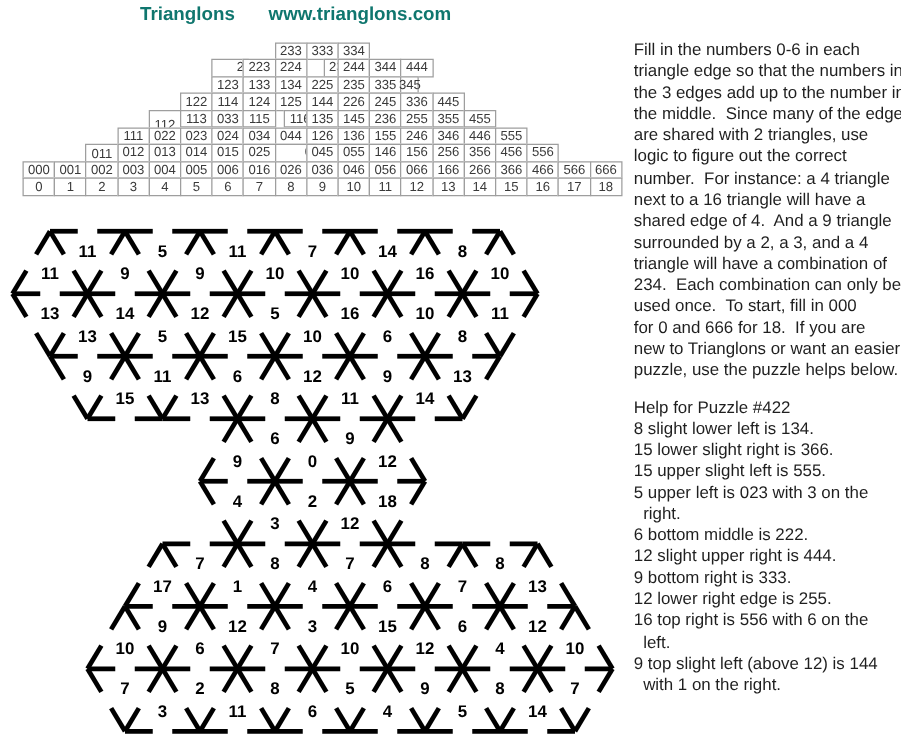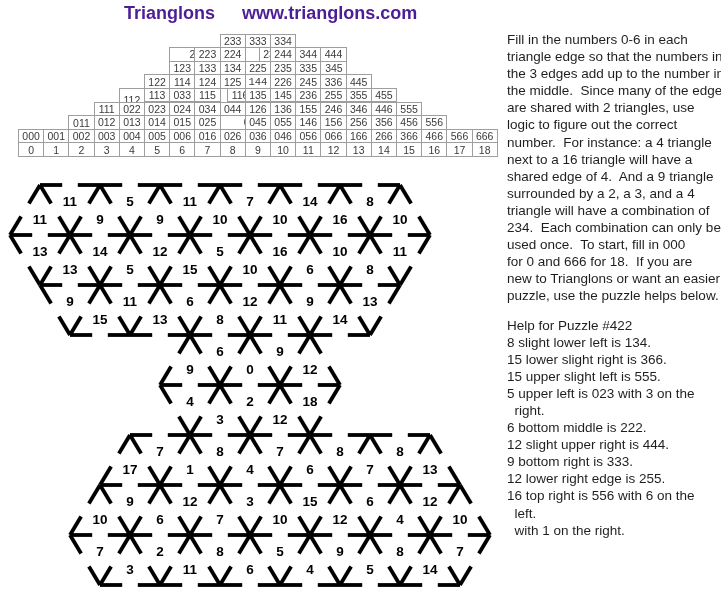--- a/index.html
+++ b/index.html
@@ -1,19 +1,19 @@
 <!DOCTYPE html>
 <html><head>
 <meta charset="utf-8">
 <style>
   html,body{margin:0;padding:0;background:#ffffff;}
   body{position:relative;width:721px;height:595px;overflow:hidden;
        font-family:"Liberation Sans",sans-serif;}
-  .page-title{position:absolute;left:124px;top:3px;font-size:18px;font-weight:bold;
-              color:#4c1d95;white-space:pre;}
+  .page-title{position:absolute;left:112px;top:3px;font-size:15px;font-weight:bold;
+              color:#0f766e;white-space:pre;}
   .page-title .url{margin-left:27px;}
   .combo-table{position:absolute;left:0;top:0;}
   .combo-cell{position:absolute;box-sizing:border-box;border:1px solid #9e9e9e;
               background:#fff;font-size:10.5px;color:#3a3a3a;text-align:center;
               display:flex;align-items:center;justify-content:center;}
   .puzzle-svg{position:absolute;left:0;top:0;}
   .right-panel{position:absolute;left:507px;top:31px;width:214px;color:#1f1f1f;}
   .txt-line{font-size:13.5px;line-height:17.1px;white-space:pre;}
   .help-block{margin-top:12px;}
 </style>
@@ -32,26 +32,26 @@
     <div class="combo-cell" style="left: 244.8px; top: 47.1px; width: 26.2px; height: 14.6px; border-color: rgb(158, 158, 158); margin-left: 14px;">234</div>
     <div class="combo-cell" style="left: 270px; top: 47.1px; width: 26.2px; height: 14.6px; border-color: rgb(158, 158, 158);">244</div>
     <div class="combo-cell" style="left: 295.2px; top: 47.1px; width: 26.2px; height: 14.6px; border-color: rgb(158, 158, 158);">344</div>
     <div class="combo-cell" style="left: 320.4px; top: 47.1px; width: 26.2px; height: 14.6px; border-color: rgb(158, 158, 158);">444</div>
     <div class="combo-cell" style="left: 169.2px; top: 60.7px; width: 26.2px; height: 14.6px; border-color: rgb(158, 158, 158);">123</div>
     <div class="combo-cell" style="left: 194.4px; top: 60.7px; width: 26.2px; height: 14.6px; border-color: rgb(158, 158, 158);">133</div>
     <div class="combo-cell" style="left: 219.6px; top: 60.7px; width: 26.2px; height: 14.6px; border-color: rgb(158, 158, 158);">134</div>
     <div class="combo-cell" style="left: 244.8px; top: 60.7px; width: 26.2px; height: 14.6px; border-color: rgb(158, 158, 158);">225</div>
     <div class="combo-cell" style="left: 270px; top: 60.7px; width: 26.2px; height: 14.6px; border-color: rgb(158, 158, 158);">235</div>
     <div class="combo-cell" style="left: 295.2px; top: 60.7px; width: 26.2px; height: 14.6px; border-color: rgb(158, 158, 158);">335</div>
-    <div class="combo-cell" style="left: 320.4px; top: 60.7px; width: 27px; height: 14.6px; border-color: rgb(158, 158, 158);">345</div>
+    <div class="combo-cell" style="left: 320.4px; top: 60.7px; width: 15px; height: 14.6px; border-color: rgb(158, 158, 158);">345</div>
     <div class="combo-cell" style="left: 144px; top: 74.3px; width: 26.2px; height: 14.6px; border-color: rgb(158, 158, 158);">122</div>
     <div class="combo-cell" style="left: 169.2px; top: 74.3px; width: 26.2px; height: 14.6px; border-color: rgb(158, 158, 158);">114</div>
     <div class="combo-cell" style="left: 194.4px; top: 74.3px; width: 26.2px; height: 14.6px; border-color: rgb(158, 158, 158);">124</div>
     <div class="combo-cell" style="left: 219.6px; top: 74.3px; width: 26.2px; height: 14.6px; border-color: rgb(158, 158, 158);">125</div>
-    <div class="combo-cell" style="left: 244.8px; top: 74.3px; width: 26.2px; height: 14.6px; border-color: rgb(158, 158, 158); font-family: Liberation Mono, monospace;">144</div>
+    <div class="combo-cell" style="left: 244.8px; top: 74.3px; width: 26.2px; height: 14.6px; border-color: rgb(158, 158, 158);">144</div>
     <div class="combo-cell" style="left: 270px; top: 74.3px; width: 26.2px; height: 14.6px; border-color: rgb(158, 158, 158);">226</div>
     <div class="combo-cell" style="left: 295.2px; top: 74.3px; width: 26.2px; height: 14.6px; border-color: rgb(158, 158, 158);">245</div>
     <div class="combo-cell" style="left: 320.4px; top: 74.3px; width: 26.2px; height: 14.6px; border-color: rgb(158, 158, 158);">336</div>
     <div class="combo-cell" style="left: 345.6px; top: 74.3px; width: 26.2px; height: 14.6px; border-color: rgb(158, 158, 158);">445</div>
     <div class="combo-cell" style="left: 118.8px; top: 87.9px; width: 26.2px; height: 24px; border-color: rgb(158, 158, 158);">112</div>
     <div class="combo-cell" style="left: 144px; top: 87.9px; width: 26.2px; height: 14.6px; border-color: rgb(158, 158, 158);">113</div>
     <div class="combo-cell" style="left: 169.2px; top: 87.9px; width: 26.2px; height: 14.6px; border-color: rgb(158, 158, 158);">033</div>
     <div class="combo-cell" style="left: 194.4px; top: 87.9px; width: 26.2px; height: 14.6px; border-color: rgb(158, 158, 158);">115</div>
     <div class="combo-cell" style="left: 227px; top: 87.9px; width: 26.2px; height: 14.6px; border-color: rgb(158, 158, 158);">116</div>
     <div class="combo-cell" style="left: 244.8px; top: 87.9px; width: 26.2px; height: 14.6px; border-color: rgb(158, 158, 158);">135</div>
@@ -527,16 +527,17 @@
         <div class="txt-line">15 lower slight right is 366.</div>
         <div class="txt-line">15 upper slight left is 555.</div>
         <div class="txt-line">5 upper left is 023 with 3 on the</div>
         <div class="txt-line">  right.</div>
         <div class="txt-line">6 bottom middle is 222.</div>
         <div class="txt-line">12 slight upper right is 444.</div>
         <div class="txt-line">9 bottom right is 333.</div>
         <div class="txt-line">12 lower right edge is 255.</div>
         <div class="txt-line">16 top right is 556 with 6 on the</div>
         <div class="txt-line">  left.</div>
+        <div class="txt-line">9 top slight left (above 12) is 144</div>
         <div class="txt-line">  with 1 on the right.</div>
       </div>
   </div>
 </div>
 
 </body></html>

